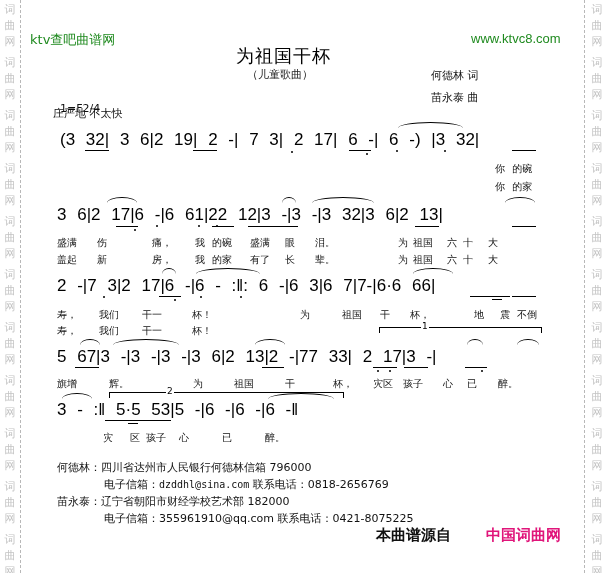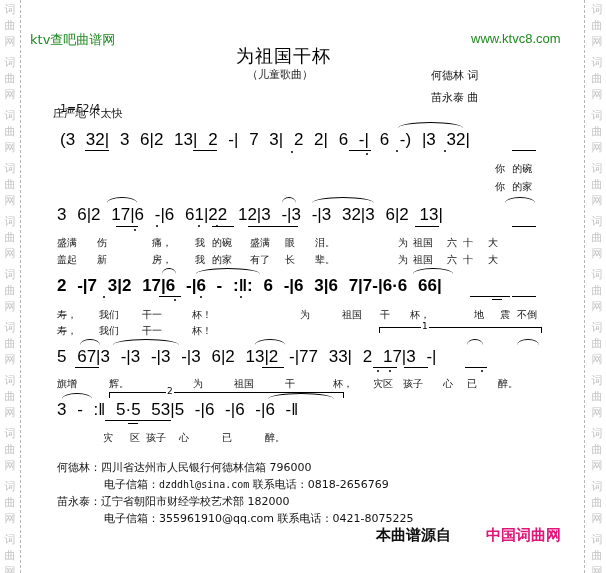--- a/index.html
+++ b/index.html
@@ -154,21 +154,21 @@
 
 <div class="abs brand-left">ktv查吧曲谱网</div>
 <div class="abs brand-right">www.ktvc8.com</div>
 <div class="abs title">为祖国干杯</div>
 <div class="abs subtitle">（儿童歌曲）</div>
 <div class="abs credit" style="left:431px; top:68px;">何德林 词</div>
 <div class="abs credit" style="left:431px; top:90px;">苗永泰 曲</div>
 <div class="abs meta" style="left:60px; top:90px;margin-top:12px;">1=F2/4</div>
 <div class="abs meta" style="left:53px; top:106px;">庄严地 不太快</div>
 
-<div class="abs notes" style="left:60px; top:130px; word-spacing:6px;">(3 32| 3 6|2 13| 2 -| 7 3| 2 2| 6 -| 6 -) |3 32|</div>
+<div class="abs notes" style="left:60px; top:130px; word-spacing:6px;">(3 32| 3 6|2 19| 2 -| 7 3| 2 17| 6 -| 6 -) |3 32|</div>
 <div class="ul" style="left:85px; top:150px; width:24px;"></div>
 <div class="ul" style="left:193px; top:150px; width:24px;"></div>
 <div class="ul" style="left:349px; top:150px; width:22px;"></div>
 <div class="ul" style="left:512px; top:150px; width:24px;"></div>
 <div class="dot" style="left:291px; top:151px;"></div>
 <div class="dot" style="left:366px; top:153px;"></div>
 <div class="dot" style="left:396px; top:150px;"></div>
 <div class="dot" style="left:444px; top:150px;"></div>
 <div class="slur" style="left:398px; top:122px; width:65px;"></div>
 <div class="abs lyr" style="left:495px; top:162px; word-spacing:4px;">你 的碗</div>
@@ -212,21 +212,21 @@
   <span style="position:absolute;left:193px;">有了</span>
   <span style="position:absolute;left:228px;">长</span>
   <span style="position:absolute;left:258px;">辈。</span>
   <span style="position:absolute;left:341px;">为</span>
   <span style="position:absolute;left:356px;">祖国</span>
   <span style="position:absolute;left:390px;">六</span>
   <span style="position:absolute;left:406px;">十</span>
   <span style="position:absolute;left:431px;">大</span>
 </div>
 
-<div class="abs notes" style="left:57px; top:276px; word-spacing:6px;font-weight:bold;">2 -|7 3|2 17|6 -|6 - :‖: 6 -|6 3|6 7|7-|6·6 66|</div>
+<div class="abs notes" style="left:57px; top:276px; word-spacing:6px;">2 -|7 3|2 17|6 -|6 - :‖: 6 -|6 3|6 7|7-|6·6 66|</div>
 <div class="ul" style="left:159px; top:296px; width:22px;"></div>
 <div class="ul" style="left:470px; top:296px; width:40px;"></div>
 <div class="ul" style="left:512px; top:296px; width:24px;"></div>
 <div class="ul" style="left:492px; top:299px; width:10px;"></div>
 <div class="dot" style="left:103px; top:296px;"></div>
 <div class="dot" style="left:174px; top:299px;"></div>
 <div class="dot" style="left:200px; top:296px;"></div>
 <div class="dot" style="left:240px; top:296px;"></div>
 <div class="slur" style="left:162px; top:268px; width:14px;"></div>
 <div class="slur" style="left:196px; top:268px; width:64px;"></div>

